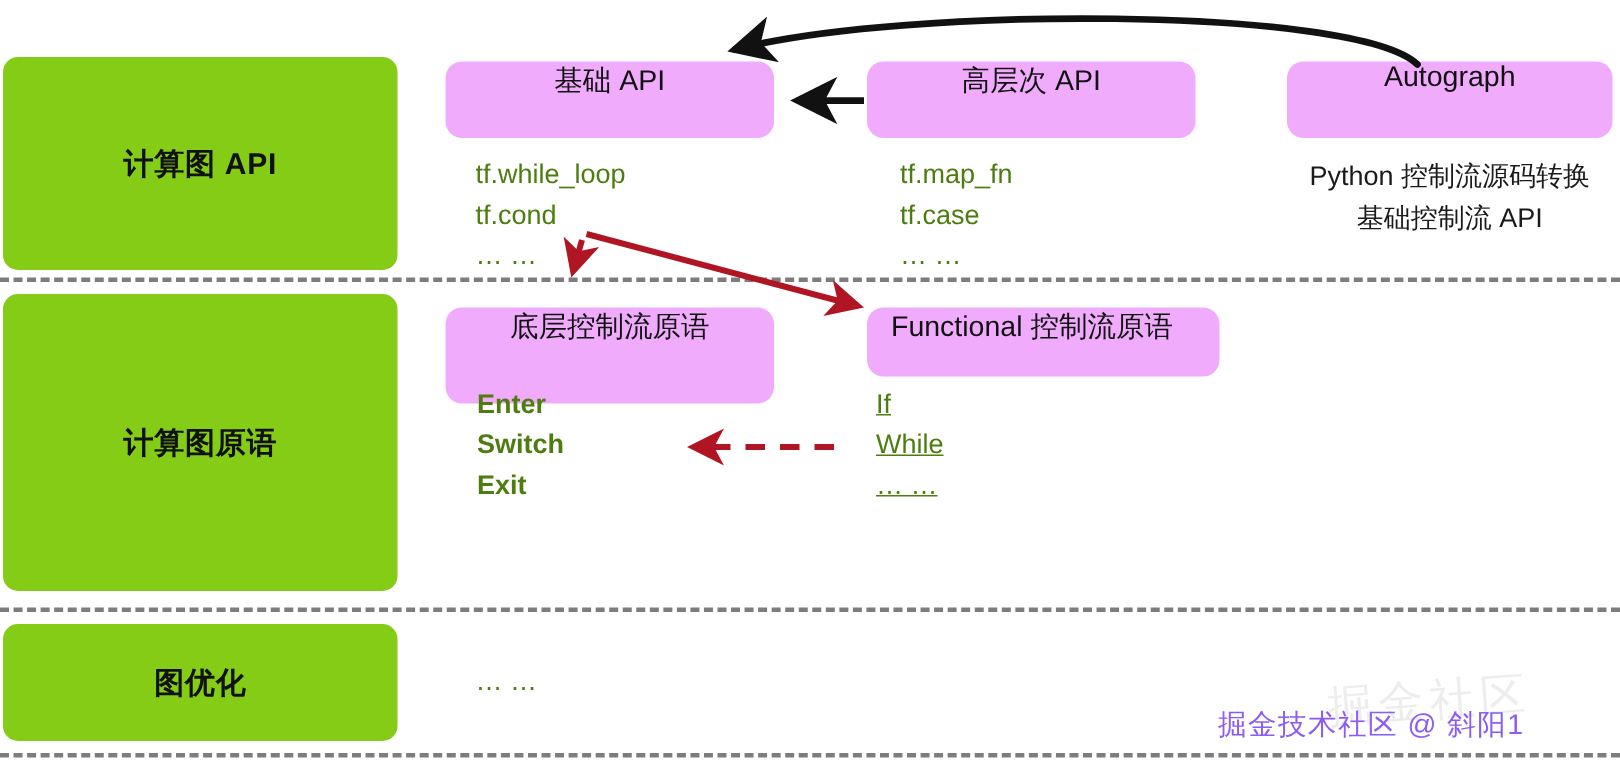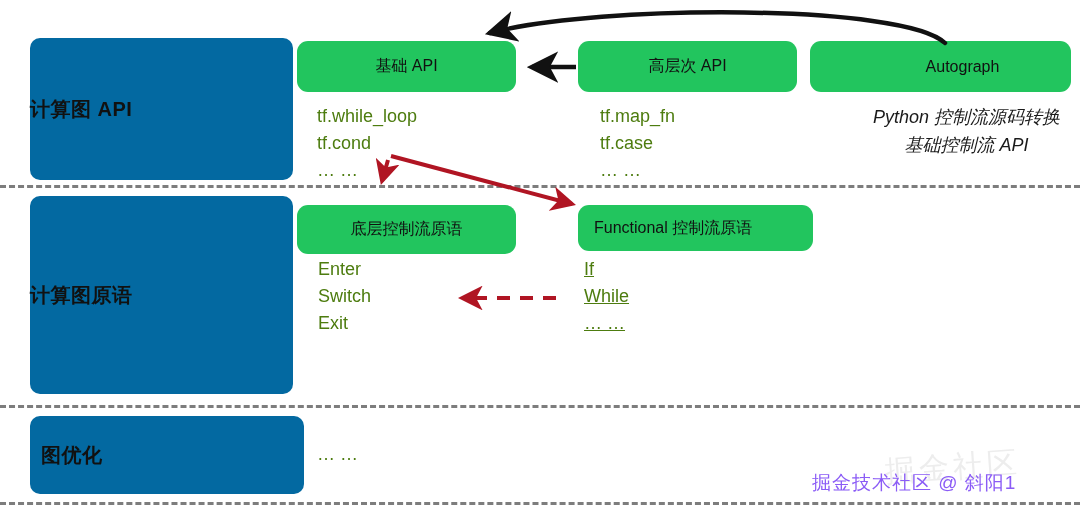--- a/index.html
+++ b/index.html
@@ -23,42 +23,41 @@
     position: absolute;
     left: 0;
     width: 1080px;
     height: 0;
     border-top: 3px dashed #7d7d7d;
   }
 
   
   .layer-box {
     position: absolute;
-    background: #0369a1;
+    background: #84cc16;
     border-radius: 10px;
     display: flex;
     align-items: center;
-    justify-content: flex-start;
+    justify-content: center;
     color: #111111;
     font-weight: bold;
     font-size: 20px;
     letter-spacing: 0.5px;
-    margin-left: 28px;
   }
 
   
   .comp-box {
     position: absolute;
-    background: #22c55e;
+    background: #f0abfc;
     border-radius: 11px;
     display: flex;
-    align-items: center;
+    align-items: flex-start;
     justify-content: center;
     color: #111111;
-    font-size: 16px;
+    font-size: 19px;
     white-space: nowrap;
   }
   .comp-box.left-align {
     justify-content: flex-start;
     padding-left: 16px;
   }
 
   
   .item-list {
     position: absolute;
@@ -70,21 +69,21 @@
   .item-list .item { display: block; }
 
   .caption {
     position: absolute;
     color: #1a1a1a;
     font-size: 18px;
     line-height: 28px;
     text-align: center;
     white-space: nowrap;
   }
-  .caption span { display: block; font-style: italic; }
+  .caption span { display: block; }
 
   
   #arrows {
     position: absolute;
     left: 0;
     top: 0;
     width: 1080px;
     height: 511px;
     pointer-events: none;
   }
@@ -116,21 +115,21 @@
   <div class="layer-divider" style="top:502px;"></div>
 
   <div class="layer-box" style="left:2px; top:38px; width:263px; height:142px;">
     <span>计算图 API</span>
   </div>
 
   <div class="layer-box" style="left:2px; top:196px; width:263px; height:198px;">
     <span>计算图原语</span>
   </div>
 
-  <div class="layer-box" style="left:2px; top:416px; width:263px; height:78px;padding-left:11px;">
+  <div class="layer-box" style="left:2px; top:416px; width:263px; height:78px;">
     <span>图优化</span>
   </div>
 
   <div class="comp-box" style="left:297px; top:41px; width:219px; height:51px;">
     <span>基础 API</span>
   </div>
   <div class="item-list" style="left:317px; top:103px;">
     <span class="item">tf.while_loop</span>
     <span class="item">tf.cond</span>
     <span class="item">… …</span>
@@ -138,32 +137,32 @@
 
   <div class="comp-box" style="left:578px; top:41px; width:219px; height:51px;">
     <span>高层次 API</span>
   </div>
   <div class="item-list" style="left:600px; top:103px;">
     <span class="item">tf.map_fn</span>
     <span class="item">tf.case</span>
     <span class="item">… …</span>
   </div>
 
-  <div class="comp-box" style="left:810px; top:41px; width:217px; height:51px;padding-left:44px;">
+  <div class="comp-box" style="left:858px; top:41px; width:217px; height:51px;">
     <span>Autograph</span>
   </div>
   <div class="caption" style="left:858px; top:103px; width:217px;">
     <span>Python 控制流源码转换</span>
     <span>基础控制流 API</span>
   </div>
 
-  <div class="comp-box" style="left:297px; top:205px; width:219px; height:49px;">
+  <div class="comp-box" style="left:297px; top:205px; width:219px; height:64px;">
     <span>底层控制流原语</span>
   </div>
-  <div class="item-list" style="left:318px; top:256px;">
+  <div class="item-list" style="left:318px; top:256px;font-weight:bold;">
     <span class="item">Enter</span>
     <span class="item">Switch</span>
     <span class="item">Exit</span>
   </div>
 
   <div class="comp-box left-align" style="left:578px; top:205px; width:219px; height:46px;">
     <span>Functional 控制流原语</span>
   </div>
   <div class="item-list" style="left:584px; top:256px;text-decoration:underline;">
     <span class="item">If</span>

